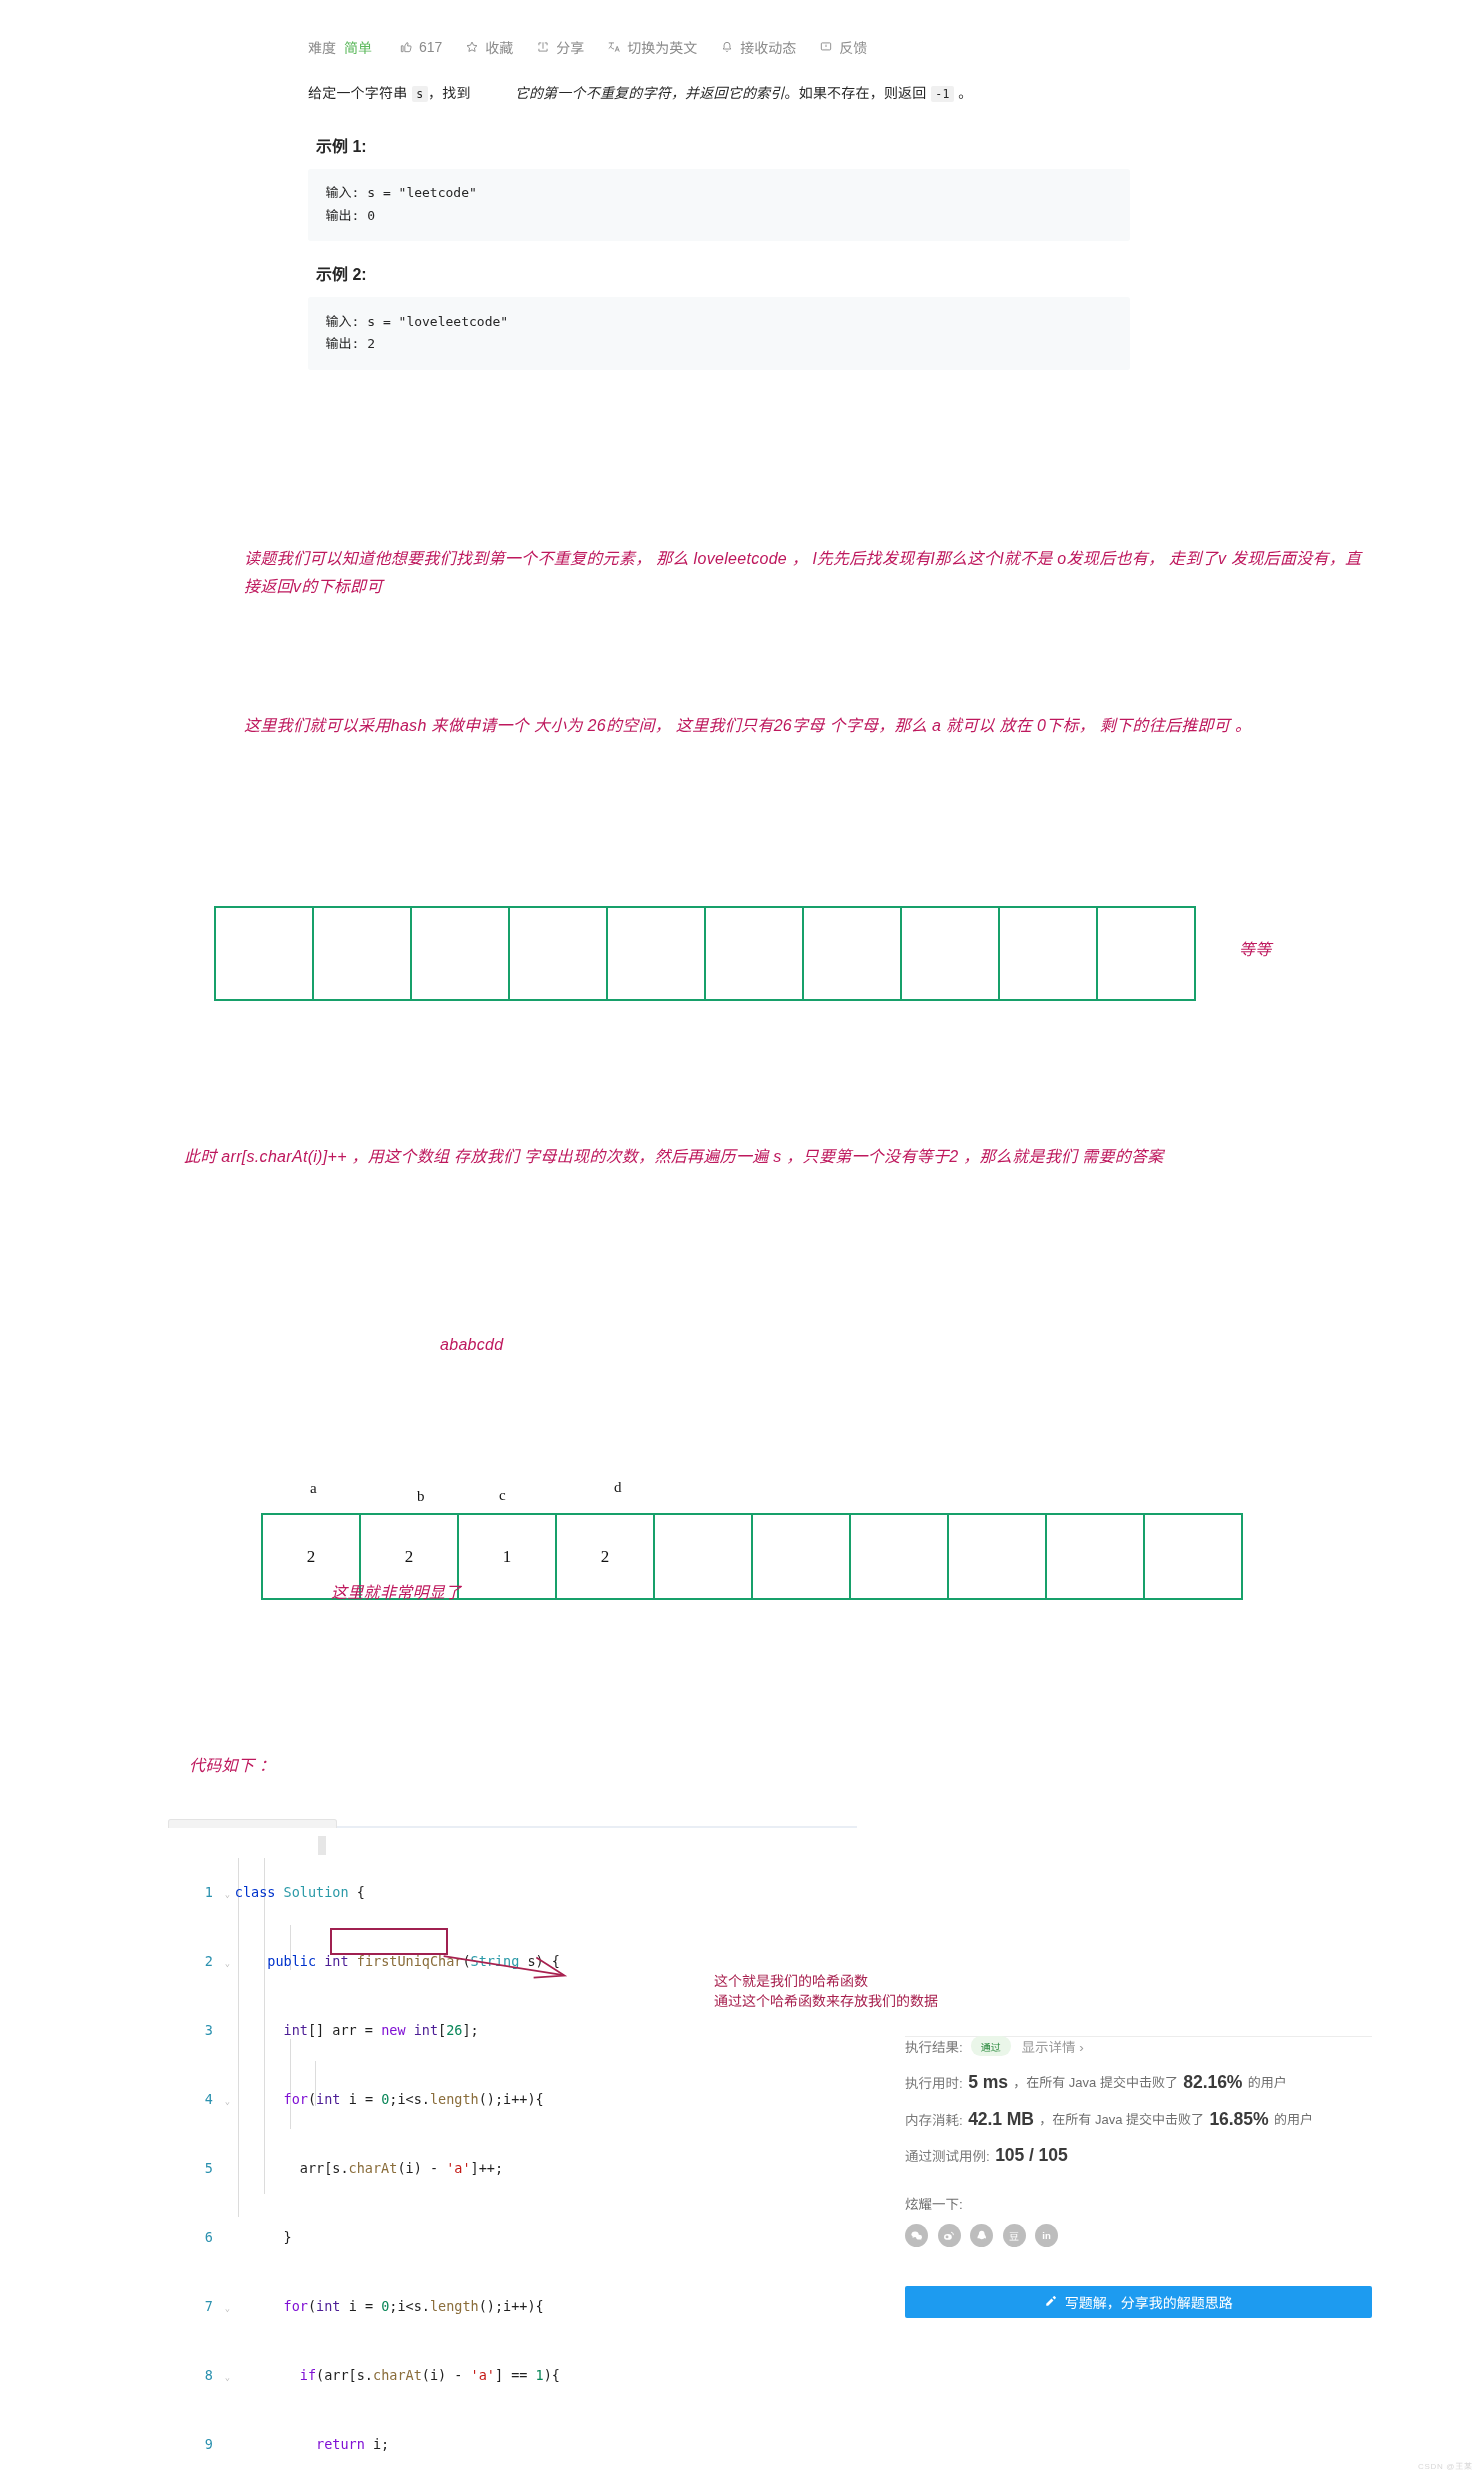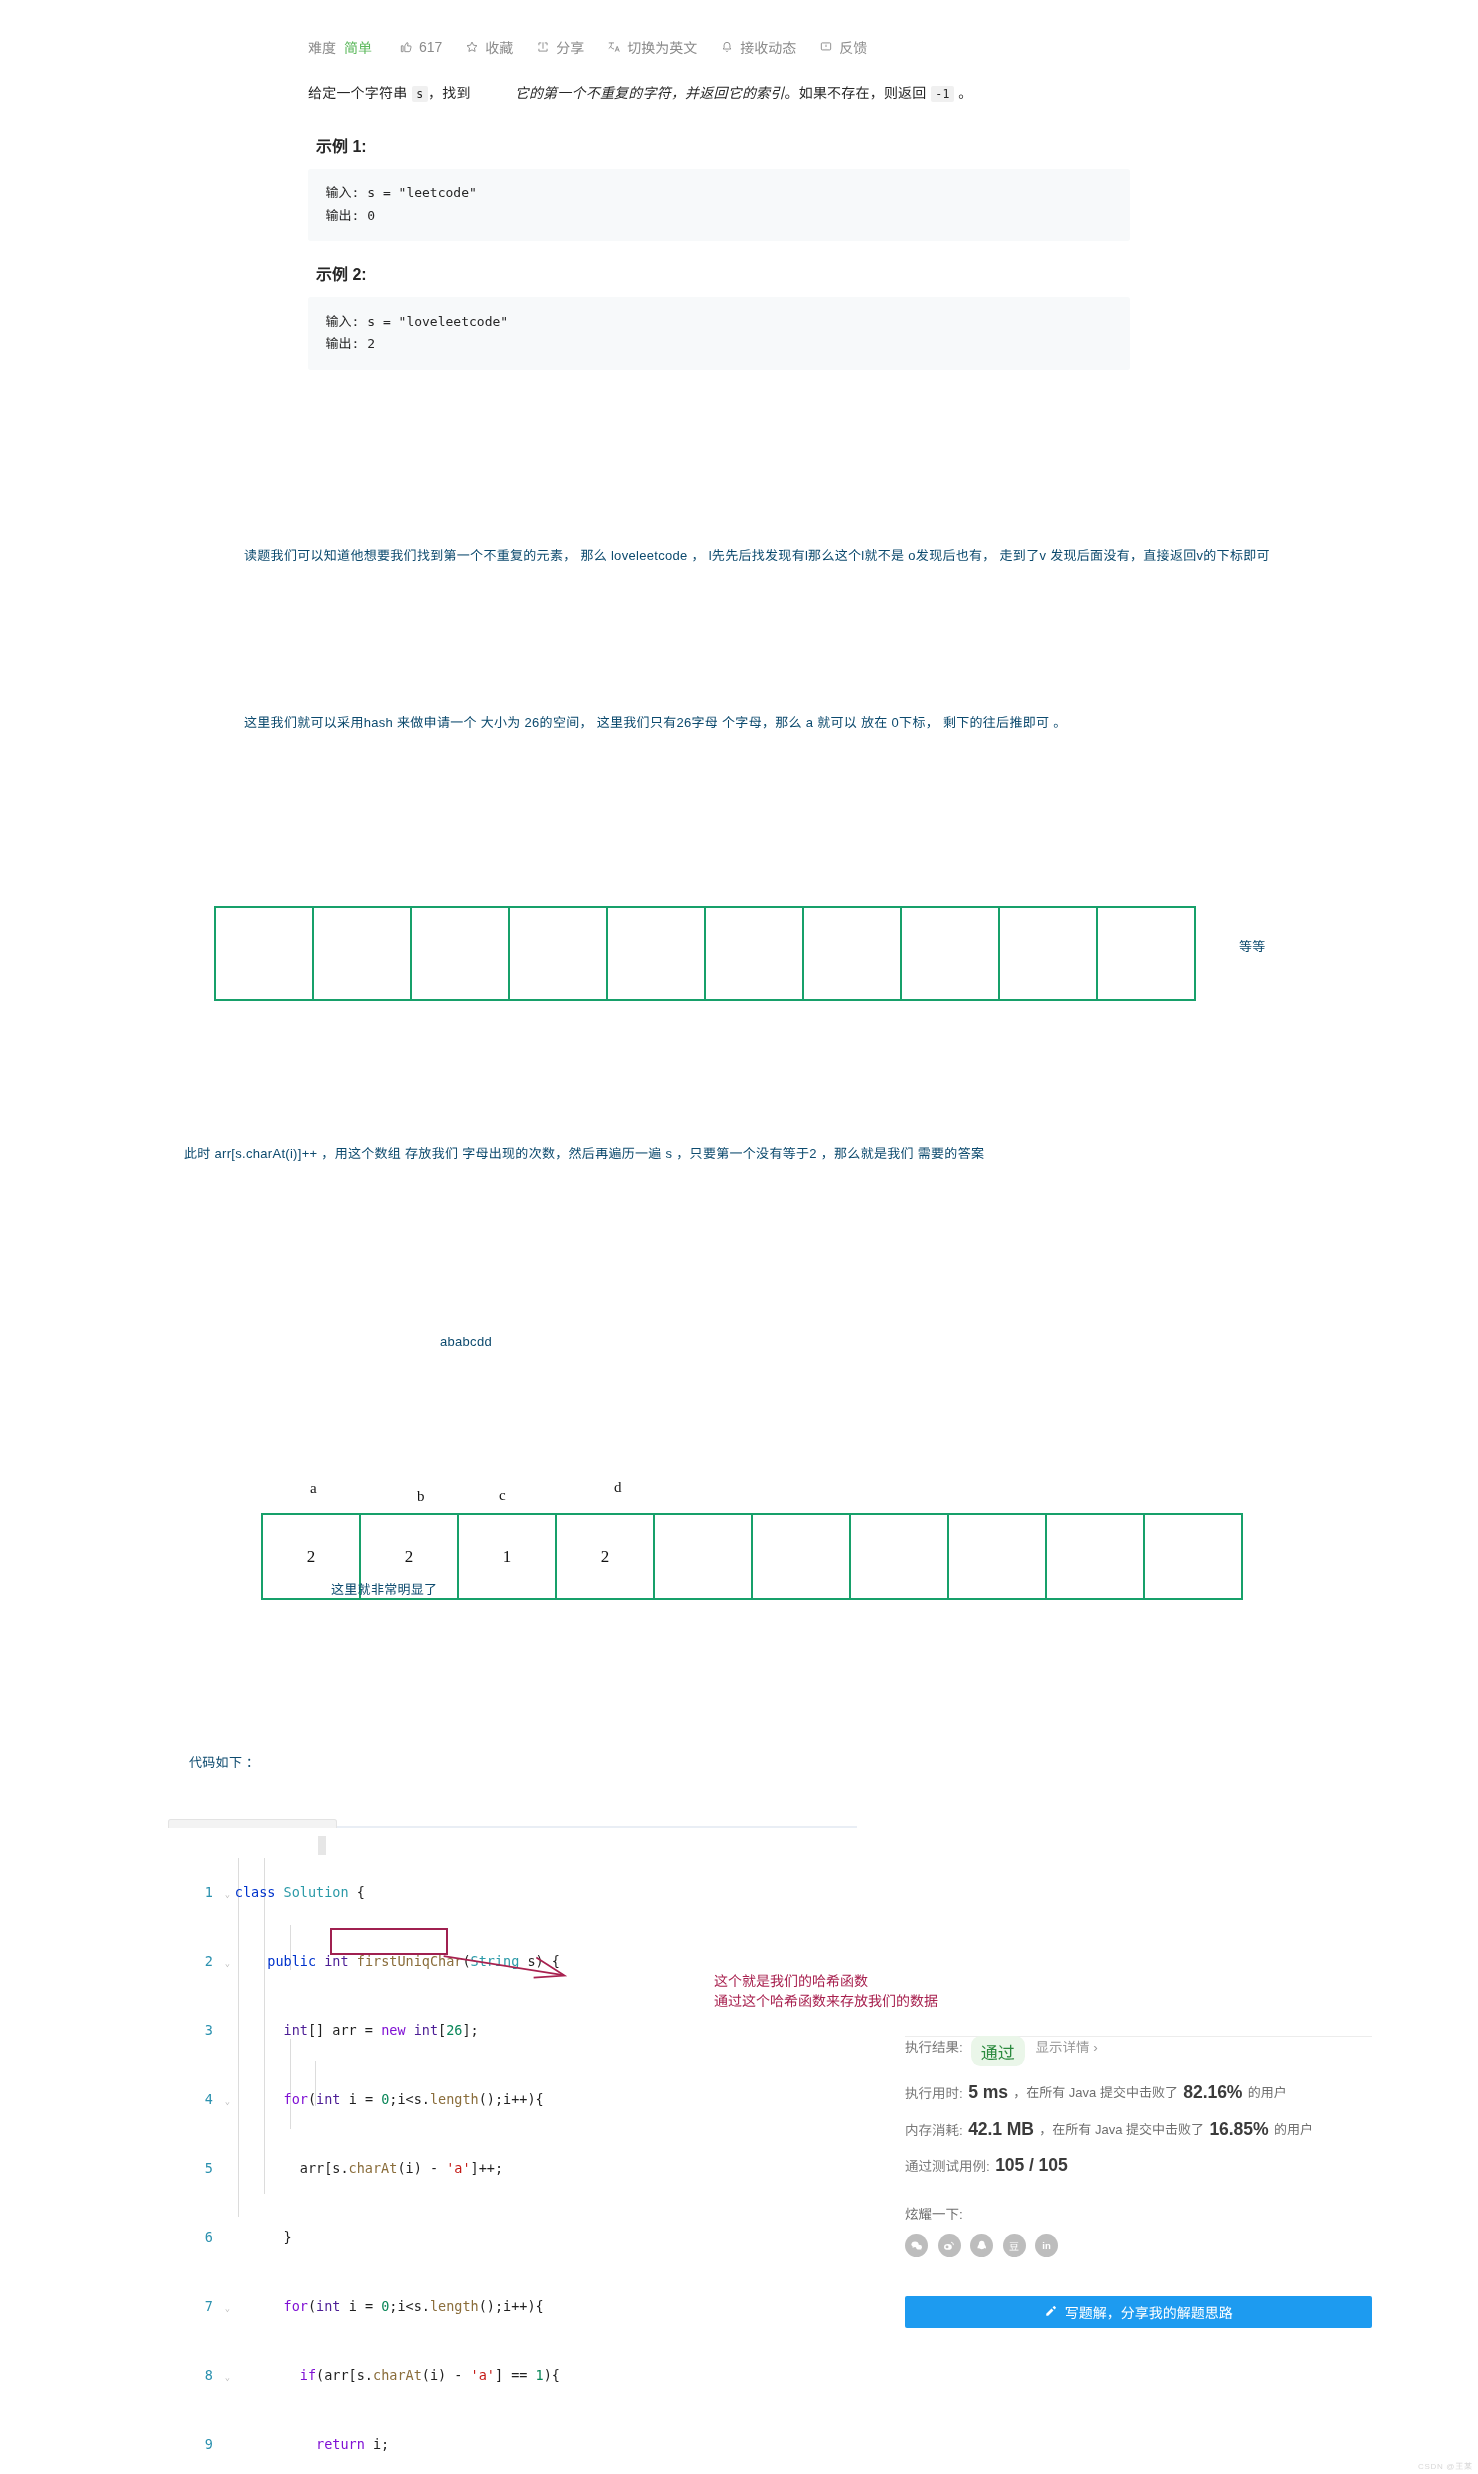--- a/index.html
+++ b/index.html
@@ -88,24 +88,25 @@
     font-family: "DejaVu Sans Mono", monospace;
     font-size: 13px;
     line-height: 1.75;
     color: #262626;
     white-space: pre;
   }
 
   
   .note {
     position: absolute;
-    font-size: 13px;
+    font-size: 16px;
     line-height: 1.75;
-    color: #0c4a6e;
+    color: #be185d;
     letter-spacing: 0.3px;
+    font-style: italic;
   }
 
   
   .cells {
     position: absolute;
     display: flex;
   }
   .cell {
     border: 2px solid #17a06a;
     background: #ffffff;
@@ -231,21 +232,21 @@
     display: flex;
     margin-bottom: 15.6px;
     white-space: nowrap;
   }
   .res-label { color: #7a7a7a; font-size: 13.5px; }
   .badge-pass {
     background: #eaf6e9;
     color: #2b8a3e;
     border-radius: 9.5px;
     padding: 2.7px 10px;
-    font-size: 17px;
+    font-size: 10px;
     margin-left: 8px;
   }
   .show-detail {
     color: #9a9a9a;
     font-size: 13.5px;
     margin-left: 10.8px;
   }
   .res-strong {
     color: #3b3b3b;
     font-size: 17.6px;

